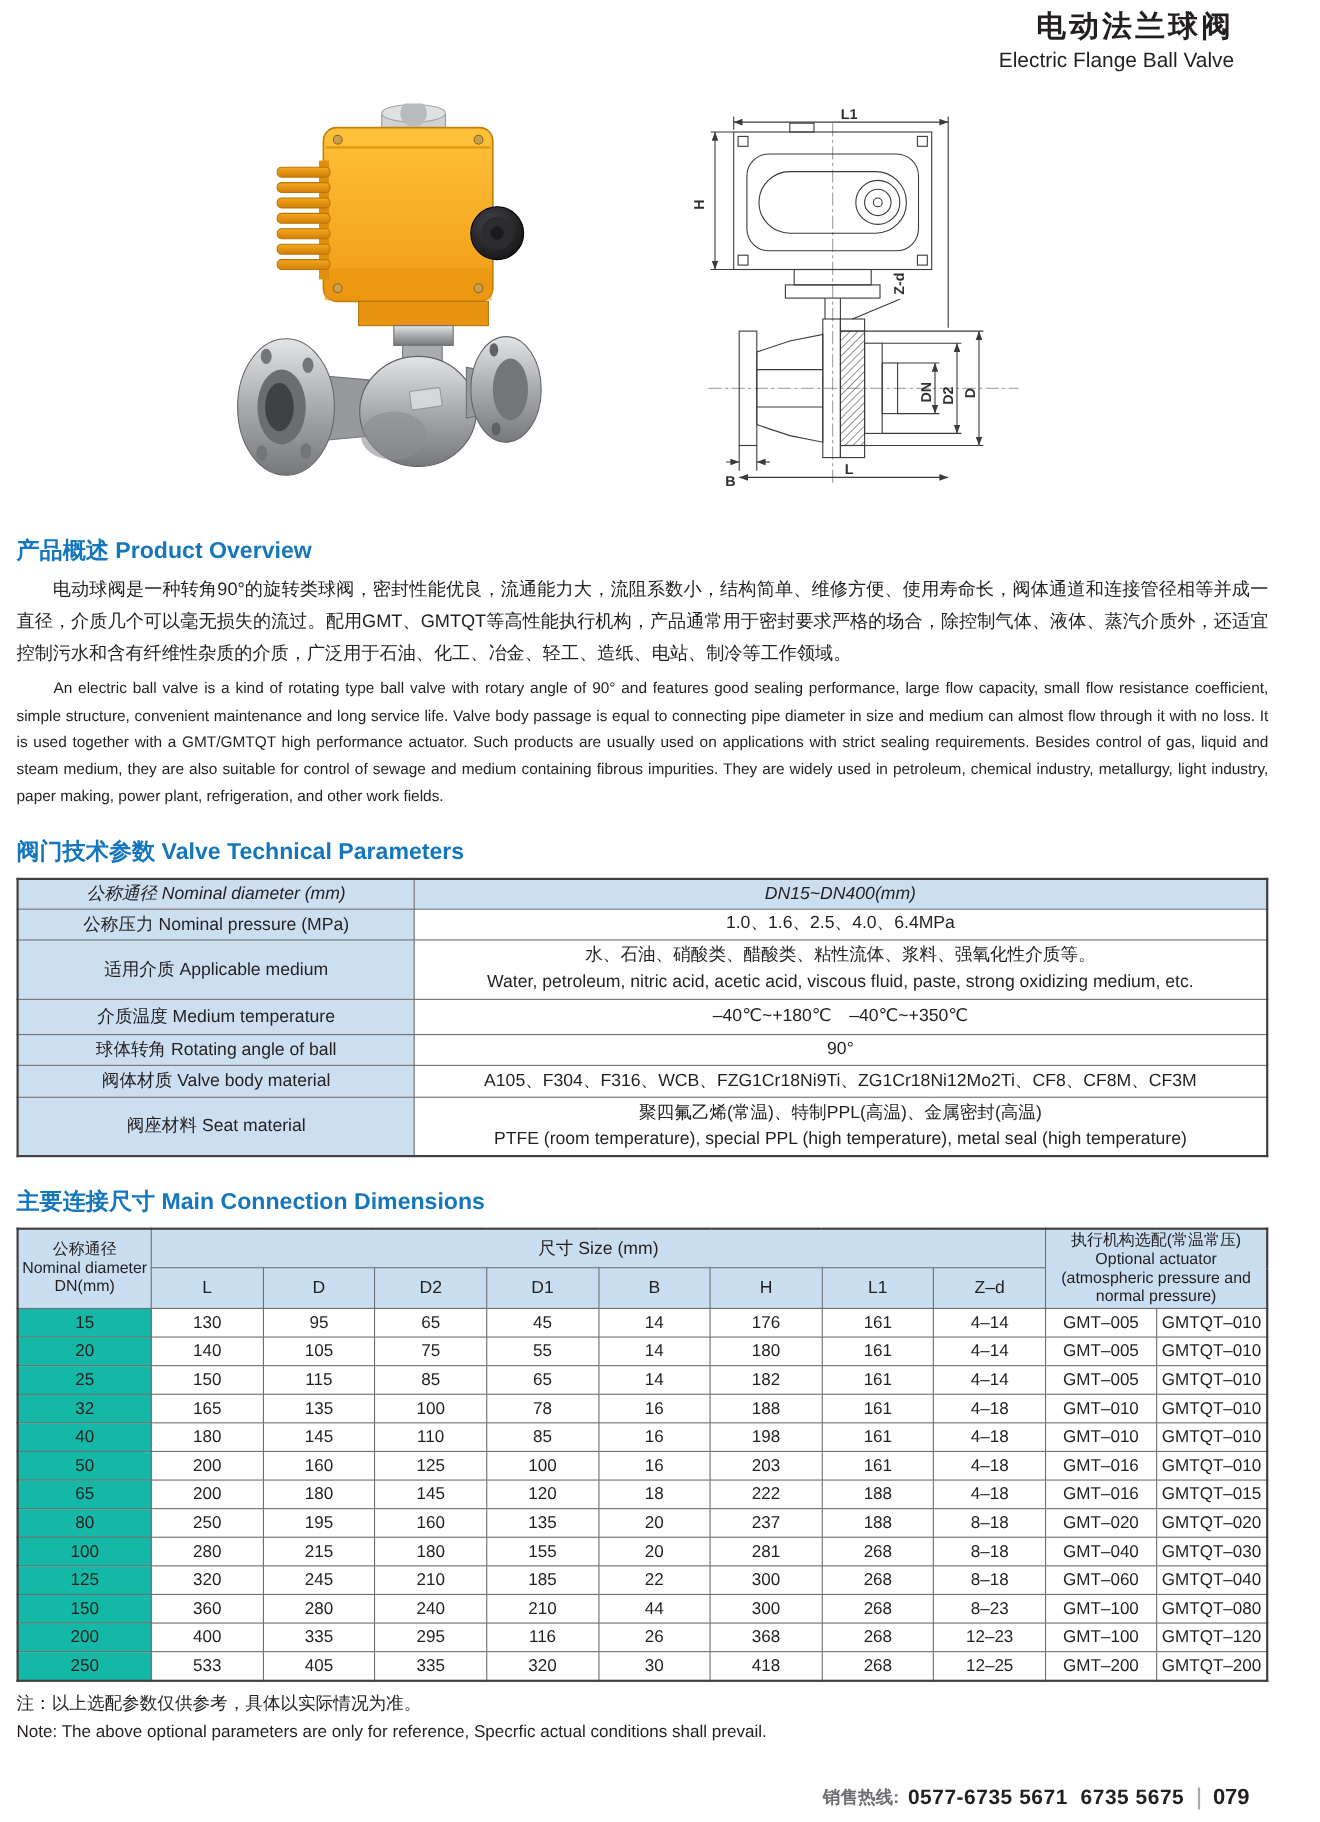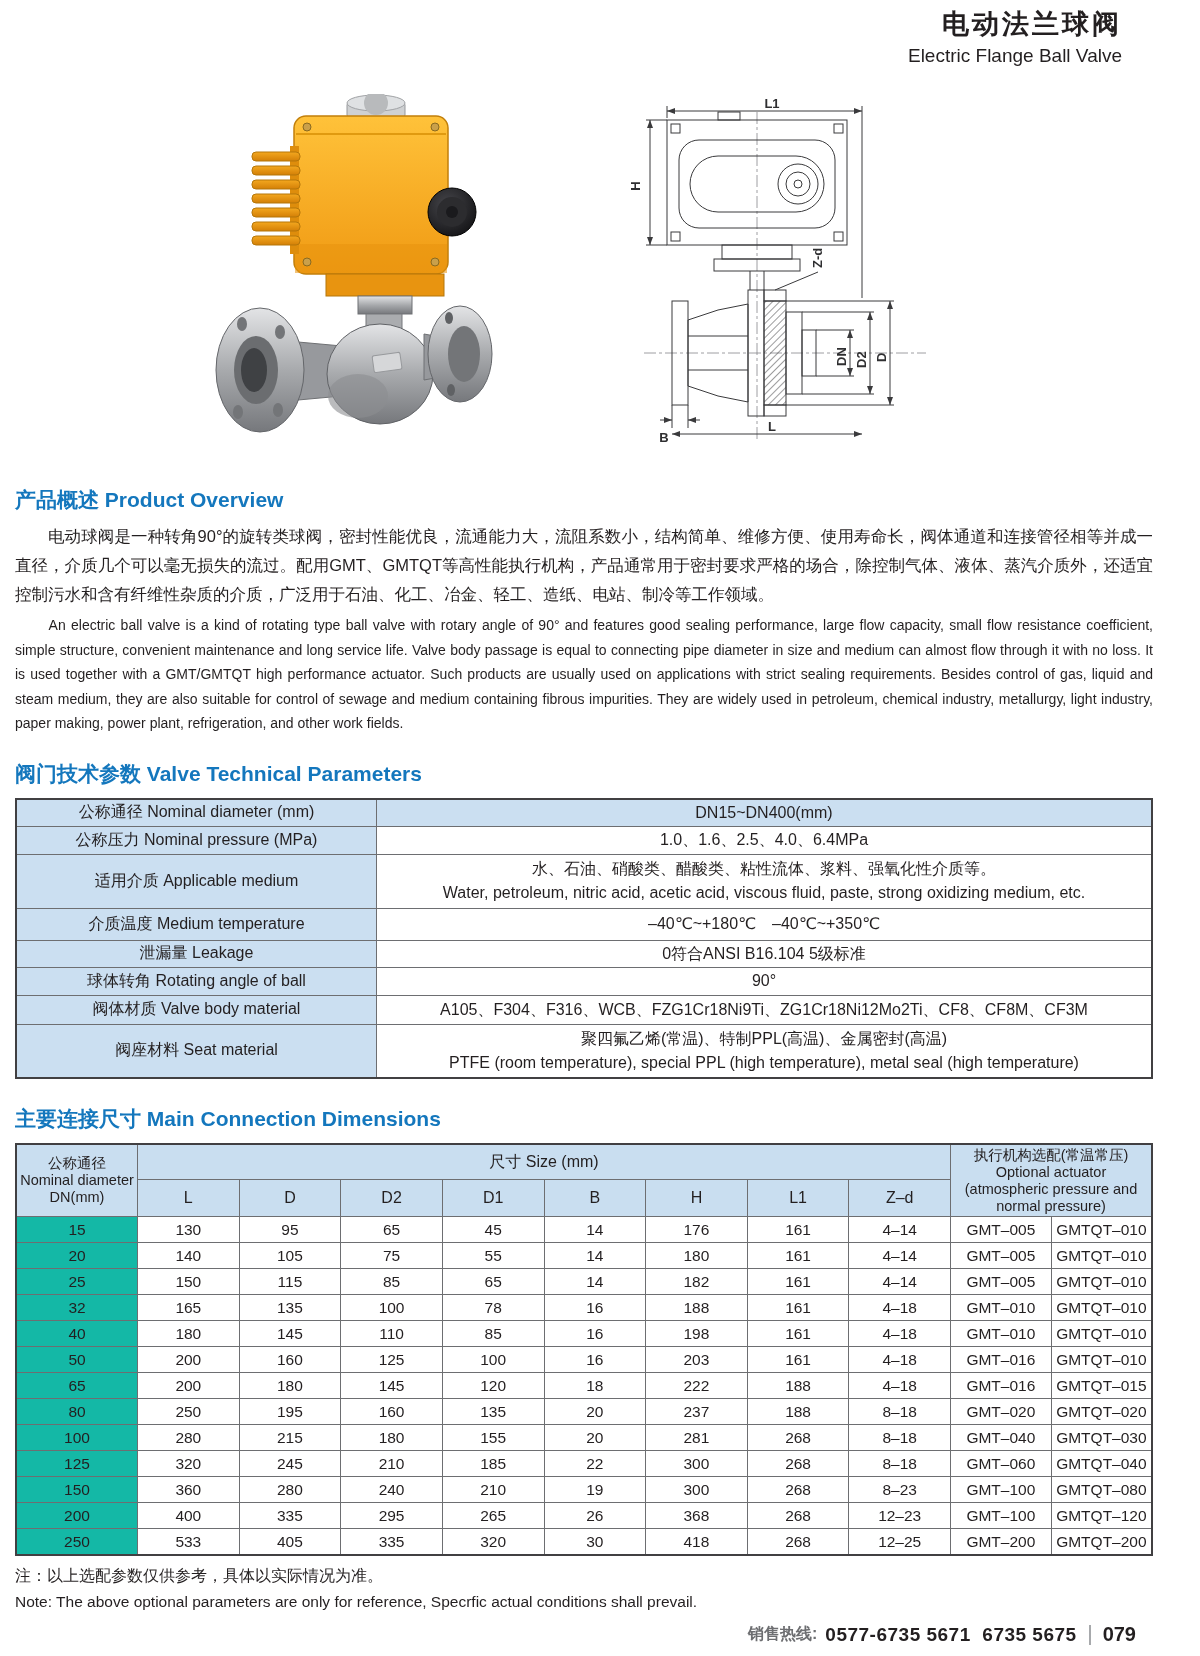--- a/index.html
+++ b/index.html
@@ -249,21 +249,21 @@
     <section>
       <h2 class="section">产品概述 Product Overview</h2>
       <p class="para-zh">电动球阀是一种转角90°的旋转类球阀，密封性能优良，流通能力大，流阻系数小，结构简单、维修方便、使用寿命长，阀体通道和连接管径相等并成一直径，介质几个可以毫无损失的流过。配用GMT、GMTQT等高性能执行机构，产品通常用于密封要求严格的场合，除控制气体、液体、蒸汽介质外，还适宜控制污水和含有纤维性杂质的介质，广泛用于石油、化工、冶金、轻工、造纸、电站、制冷等工作领域。</p>
       <p class="para-en">An electric ball valve is a kind of rotating type ball valve with rotary angle of 90°  and features good sealing performance, large flow capacity, small flow resistance coefficient, simple structure, convenient maintenance and long service life. Valve body passage is equal to connecting pipe diameter in size and medium can almost flow through it with no loss. It is used together with a GMT/GMTQT high performance actuator. Such products are usually used on applications with strict sealing requirements. Besides control of gas, liquid and steam medium, they are also suitable for control of sewage and medium containing fibrous impurities. They are widely used in petroleum, chemical industry, metallurgy, light industry, paper making, power plant, refrigeration, and other work fields.</p>
     </section>
 
     <section>
       <h2 class="section tech-h">阀门技术参数 Valve Technical Parameters</h2>
       <table class="tbl tech" id="tech-table">
         <tbody id="tech-body">
-            <tr class="hl" style="height: 16px;">
+            <tr class="hl" style="height: 16px; font-style: italic;">
               <td class="label">公称通径 Nominal diameter (mm)</td>
               <td class="value">
                 <div class="vline">DN15~DN400(mm)</div>
               </td>
             </tr>
             <tr style="height: 28px; padding-left: 32px;">
               <td class="label">公称压力 Nominal pressure (MPa)</td>
               <td class="value">
                 <div class="vline">1.0、1.6、2.5、4.0、6.4MPa</div>
               </td>
@@ -272,26 +272,20 @@
               <td class="label">适用介质 Applicable medium</td>
               <td class="value">
                 <div class="vline">水、石油、硝酸类、醋酸类、粘性流体、浆料、强氧化性介质等。</div>
                 <div class="vline">Water, petroleum, nitric acid, acetic acid, viscous fluid, paste, strong oxidizing medium, etc.</div>
               </td>
             </tr>
             <tr style="height: 32px;">
               <td class="label">介质温度 Medium temperature</td>
               <td class="value">
                 <div class="vline">–40℃~+180℃　–40℃~+350℃</div>
-              </td>
-            </tr>
-            <tr style="height: 27px;">
-              <td class="label">泄漏量 Leakage</td>
-              <td class="value">
-                <div class="vline">0符合ANSI B16.104 5级标准</div>
               </td>
             </tr>
             <tr style="height: 28px;">
               <td class="label">球体转角 Rotating angle of ball</td>
               <td class="value">
                 <div class="vline">90°</div>
               </td>
             </tr>
             <tr style="height: 29px;">
               <td class="label">阀体材质 Valve body material</td>
@@ -467,33 +461,33 @@
               <td>8–18</td>
               <td>GMT–060</td>
               <td>GMTQT–040</td>
             </tr>
             <tr>
               <td class="first">150</td>
               <td>360</td>
               <td>280</td>
               <td>240</td>
               <td>210</td>
-              <td>19</td>
+              <td>44</td>
               <td>300</td>
               <td>268</td>
               <td>8–23</td>
               <td>GMT–100</td>
               <td>GMTQT–080</td>
             </tr>
             <tr>
               <td class="first">200</td>
               <td>400</td>
               <td>335</td>
               <td>295</td>
-              <td>265</td>
+              <td>116</td>
               <td>26</td>
               <td>368</td>
               <td>268</td>
               <td>12–23</td>
               <td>GMT–100</td>
               <td>GMTQT–120</td>
             </tr>
             <tr>
               <td class="first">250</td>
               <td>533</td>

